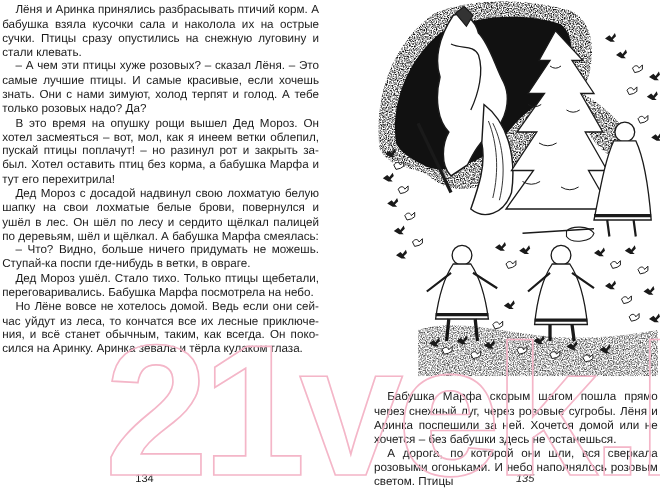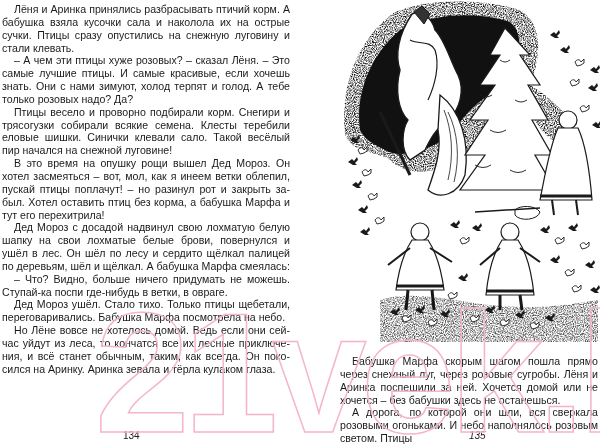--- a/index.html
+++ b/index.html
@@ -18,21 +18,20 @@
     .watermark { position: absolute; left: 0; top: 290px; width: 600px; height: 155px; pointer-events: none; }
     .watermark svg text { font-family: "Liberation Sans", sans-serif; font-weight: bold; }
   </style>
 </head>
 <body>
 
 <div class="page page-left">
   <div class="text-block left-text">
     <p class="para">Лёня и Аринка принялись разбрасывать птичий корм. А бабушка взяла кусочки сала и наколола их на острые сучки. Птицы сразу опустились на снежную луговину и стали клевать.</p>
     <p class="para">– А чем эти птицы хуже розовых? – сказал Лёня. – Это самые лучшие птицы. И самые красивые, если хочешь знать. Они с нами зимуют, холод терпят и голод. А тебе только розовых надо? Да?</p>
-    <p class="para">Птицы весело и проворно подбирали корм. Снегири и трясогузки собирали всякие семена. Клесты теребили еловые шишки. Синички клевали сало. Такой весёлый пир начался на снежной луговине!</p>
     <p class="para">В это время на опушку рощи вышел Дед Мороз. Он хотел засмеяться – вот, мол, как я инеем ветки облепил, пускай птицы поплачут! – но разинул рот и закрыть за­был. Хотел оставить птиц без корма, а бабушка Марфа и тут его перехитрила!</p>
     <p class="para">Дед Мороз с досадой надвинул свою лохматую бе­лую шапку на свои лохматые белые брови, повернулся и ушёл в лес. Он шёл по лесу и сердито щёлкал палицей по деревьям, шёл и щёлкал. А бабушка Марфа смеялась:</p>
     <p class="para">– Что? Видно, больше ничего придумать не можешь. Ступай-ка поспи где-нибудь в ветки, в овраге.</p>
     <p class="para">Дед Мороз ушёл. Стало тихо. Только птицы щебетали, переговаривались. Бабушка Марфа посмотрела на небо.</p>
     <p class="para">Но Лёне вовсе не хотелось домой. Ведь если они сей­час уйдут из леса, то кончатся все их лесные приключе­ния, и всё станет обычным, таким, как всегда. Он поко­сился на Аринку. Аринка зевала и тёрла кулаком глаза.</p>
   </div>
   <div class="page-num num-left">134</div>
 </div>
 
 <div class="page page-right">

